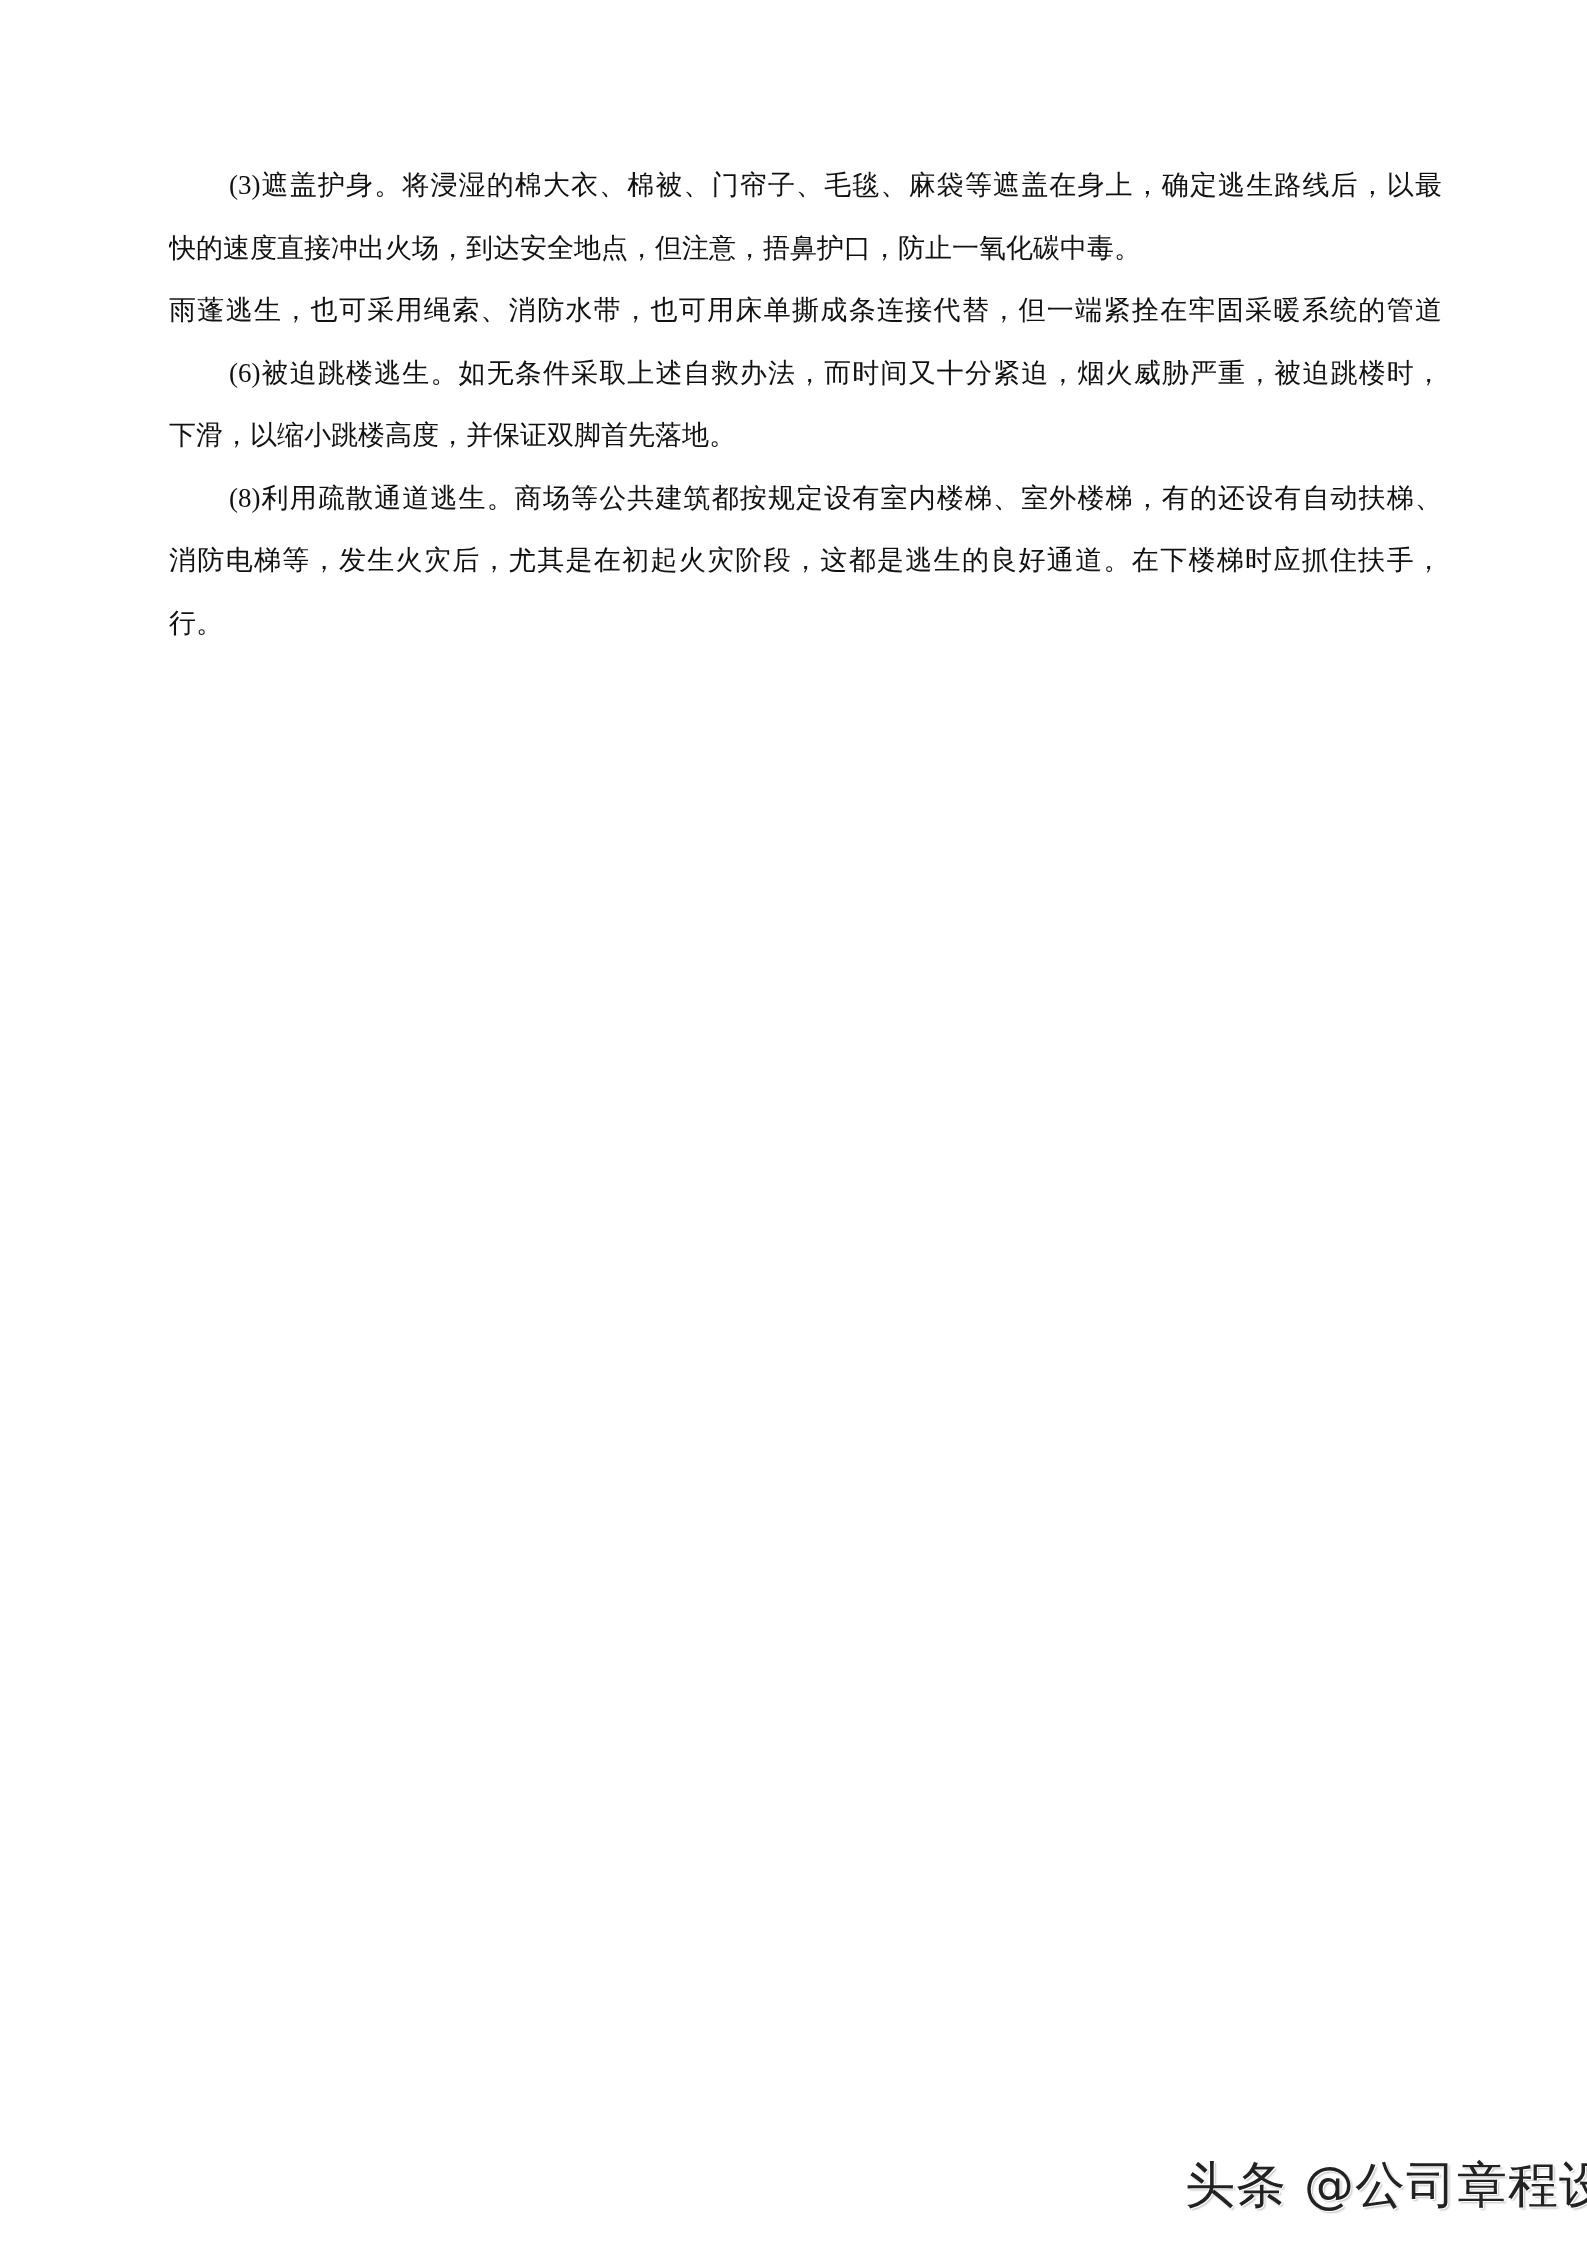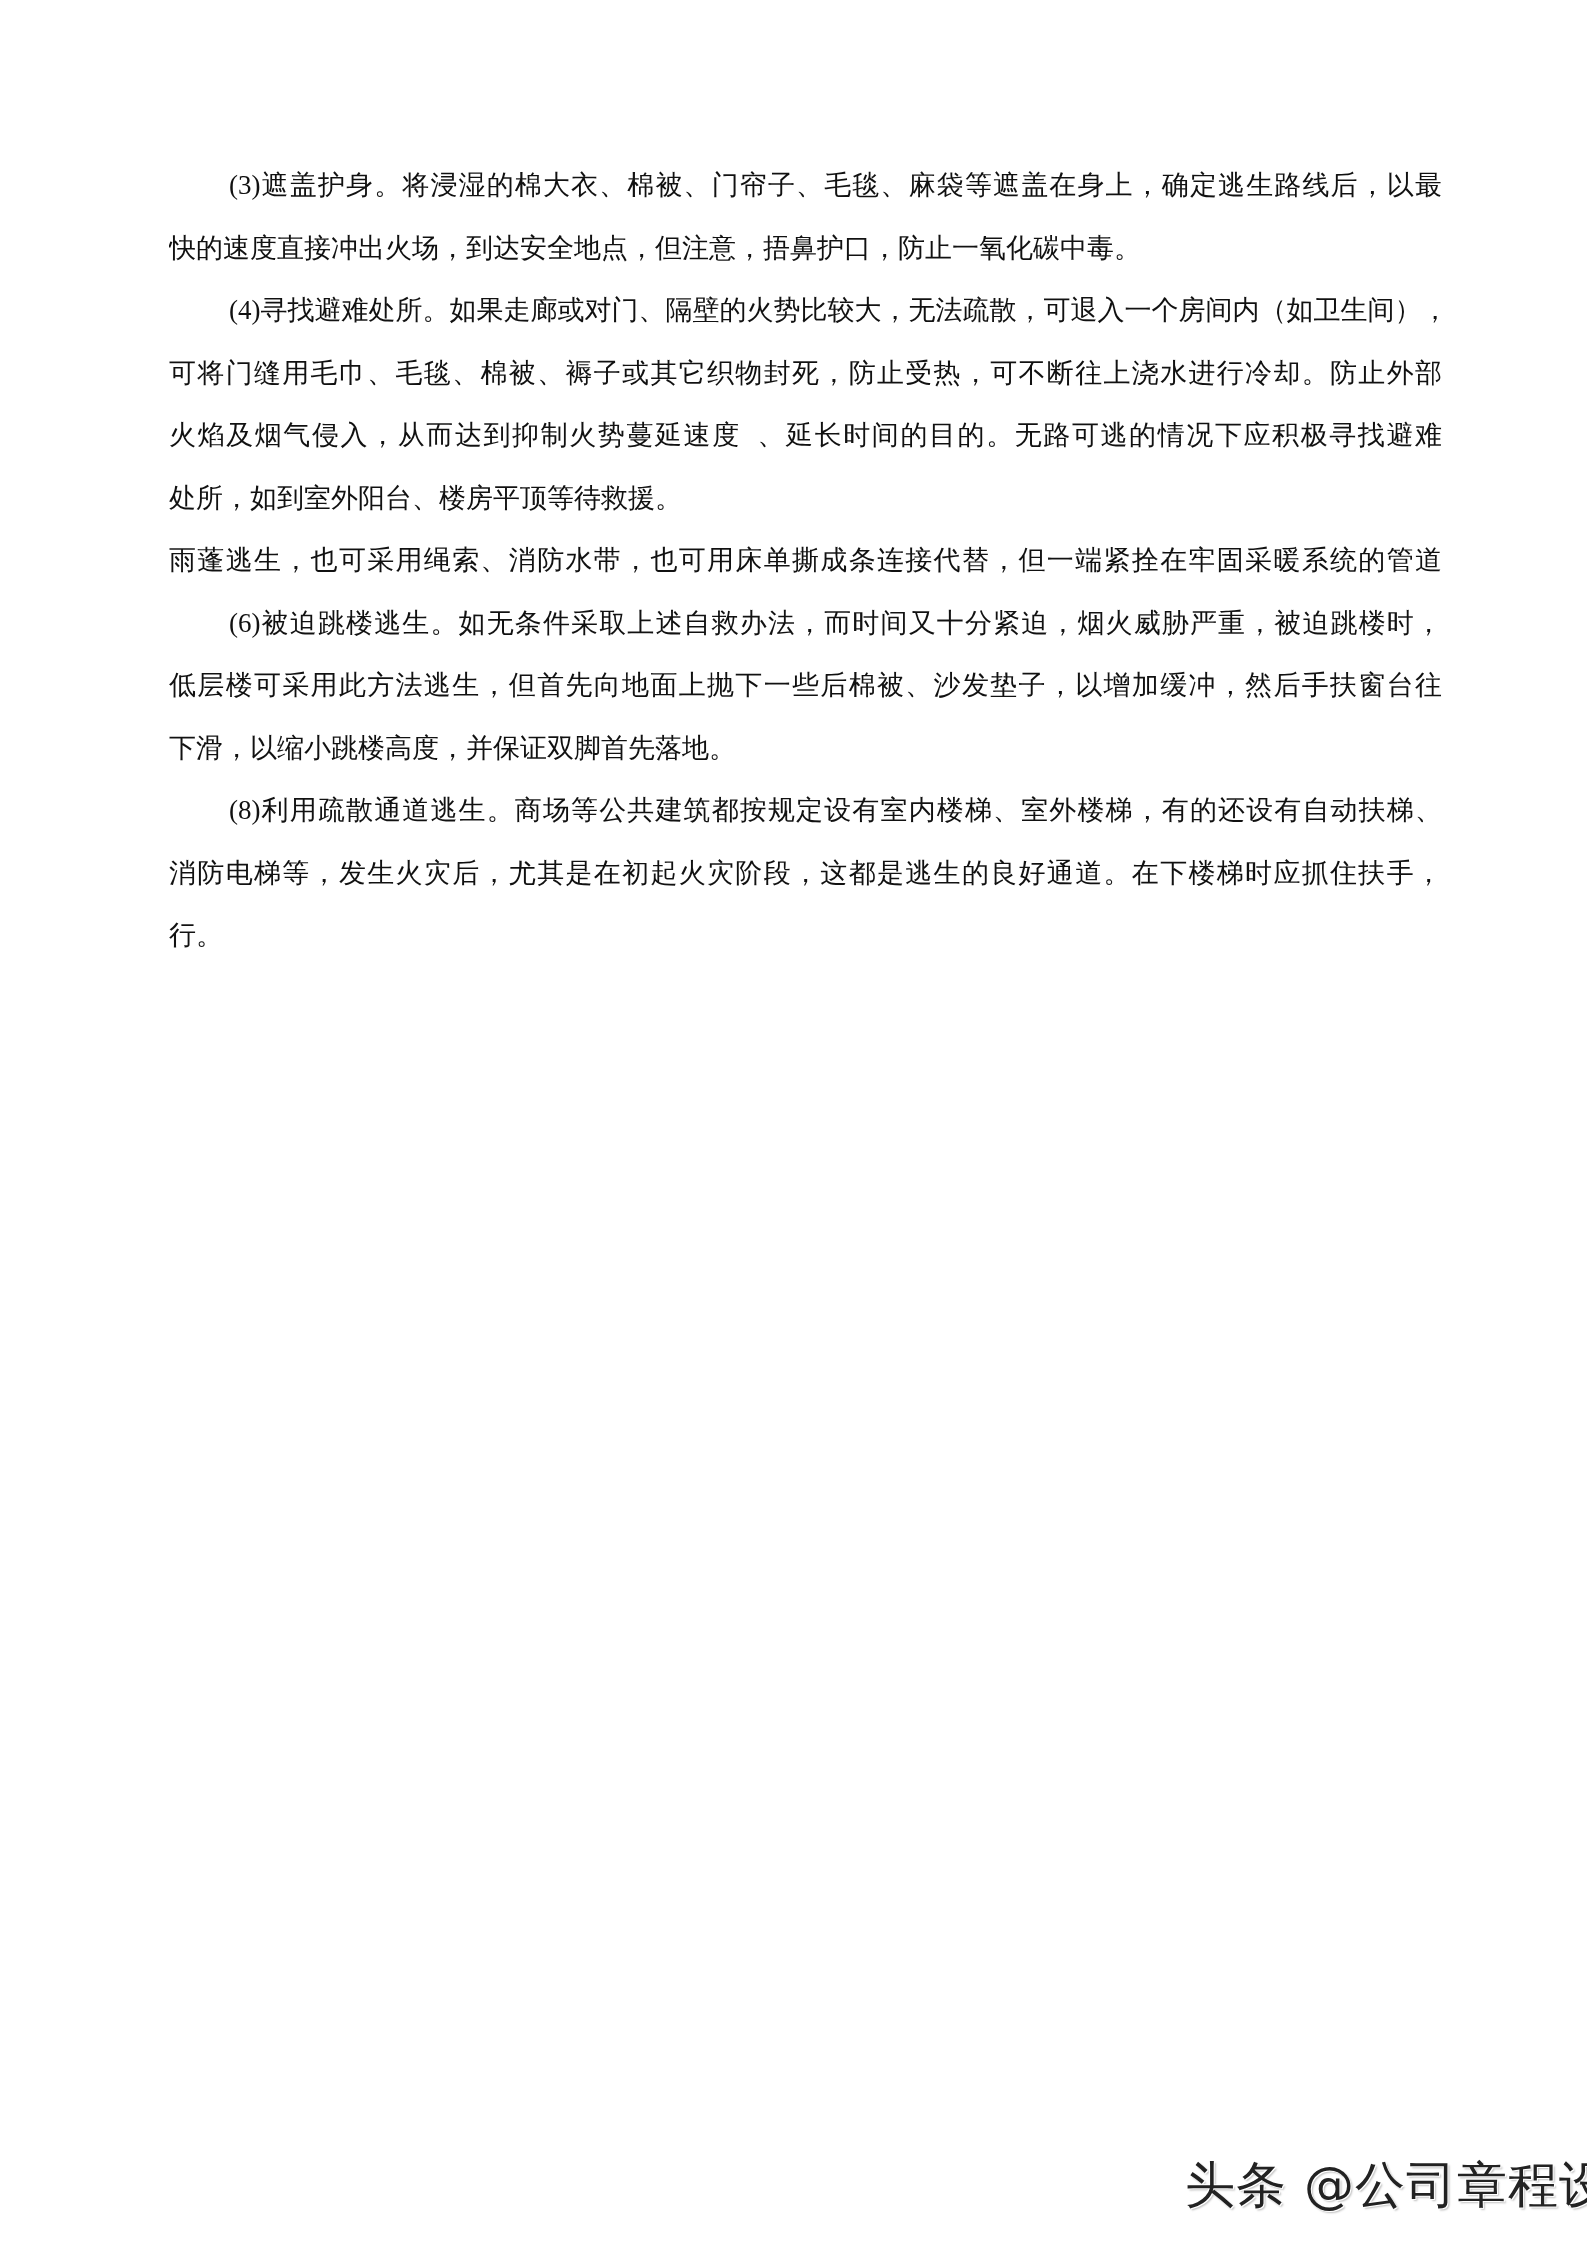--- a/index.html
+++ b/index.html
@@ -40,34 +40,27 @@
 <body>
 
 <div class="page">
   <div class="content">
 
     <div class="para">
       <span class="line first">(3)遮盖护身。将浸湿的棉大衣、棉被、门帘子、毛毯、麻袋等遮盖在身上，确定逃生路线后，以最</span>
       <span class="line last">快的速度直接冲出火场，到达安全地点，但注意，捂鼻护口，防止一氧化碳中毒。</span>
     </div>
 
-    <div class="para">
-      <span class="line first">(4)寻找避难处所。如果走廊或对门、隔壁的火势比较大，无法疏散，可退入一个房间内（如卫生间），</span>
-      <span class="line">可将门缝用毛巾、毛毯、棉被、褥子或其它织物封死，防止受热，可不断往上浇水进行冷却。防止外部</span>
-      <span class="line">火焰及烟气侵入，从而达到抑制火势蔓延速度  、延长时间的目的。无路可逃的情况下应积极寻找避难</span>
-      <span class="line last">处所，如到室外阳台、楼房平顶等待救援。</span>
-    </div>
 
     <div class="para">
       <span class="line">雨蓬逃生，也可采用绳索、消防水带，也可用床单撕成条连接代替，但一端紧拴在牢固采暖系统的管道</span>
     </div>
 
     <div class="para">
       <span class="line first">(6)被迫跳楼逃生。如无条件采取上述自救办法，而时间又十分紧迫，烟火威胁严重，被迫跳楼时，</span>
-      <span class="line">低层楼可采用此方法逃生，但首先向地面上抛下一些后棉被、沙发垫子，以增加缓冲，然后手扶窗台往</span>
       <span class="line last">下滑，以缩小跳楼高度，并保证双脚首先落地。</span>
     </div>
 
 
     <div class="para">
       <span class="line first">(8)利用疏散通道逃生。商场等公共建筑都按规定设有室内楼梯、室外楼梯，有的还设有自动扶梯、</span>
       <span class="line">消防电梯等，发生火灾后，尤其是在初起火灾阶段，这都是逃生的良好通道。在下楼梯时应抓住扶手，</span>
       <span class="line last">行。</span>
     </div>
 

